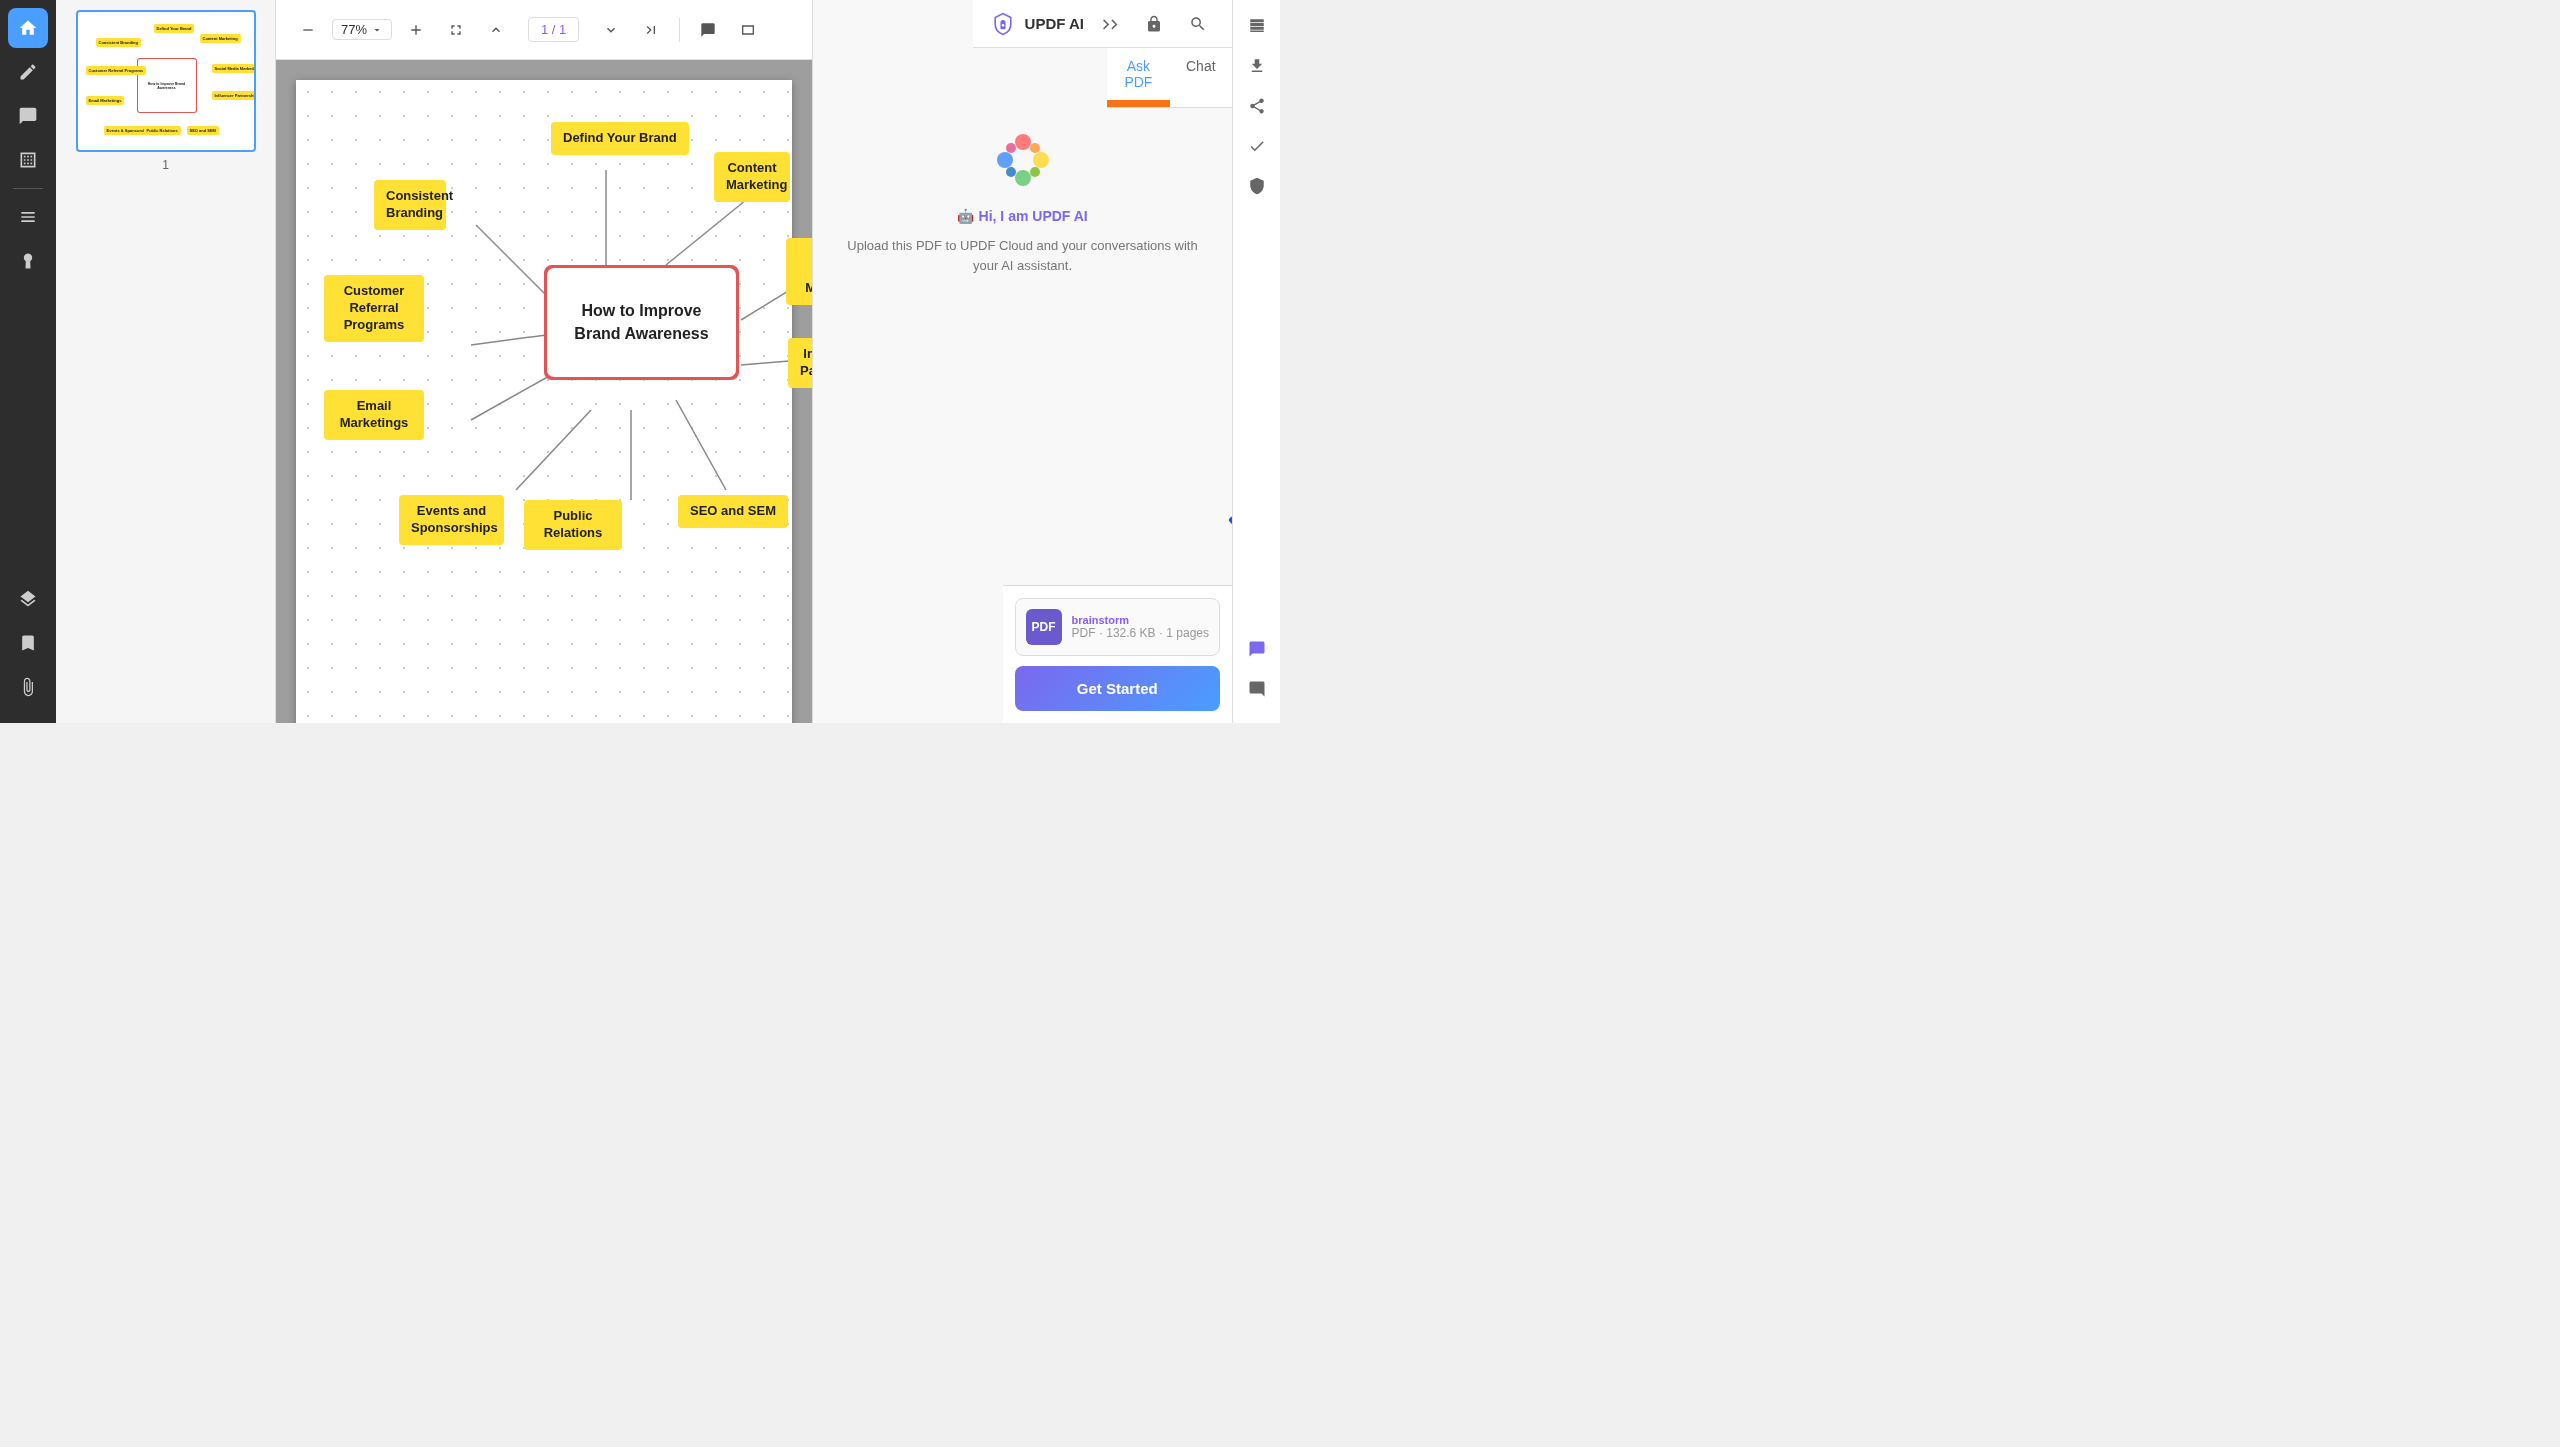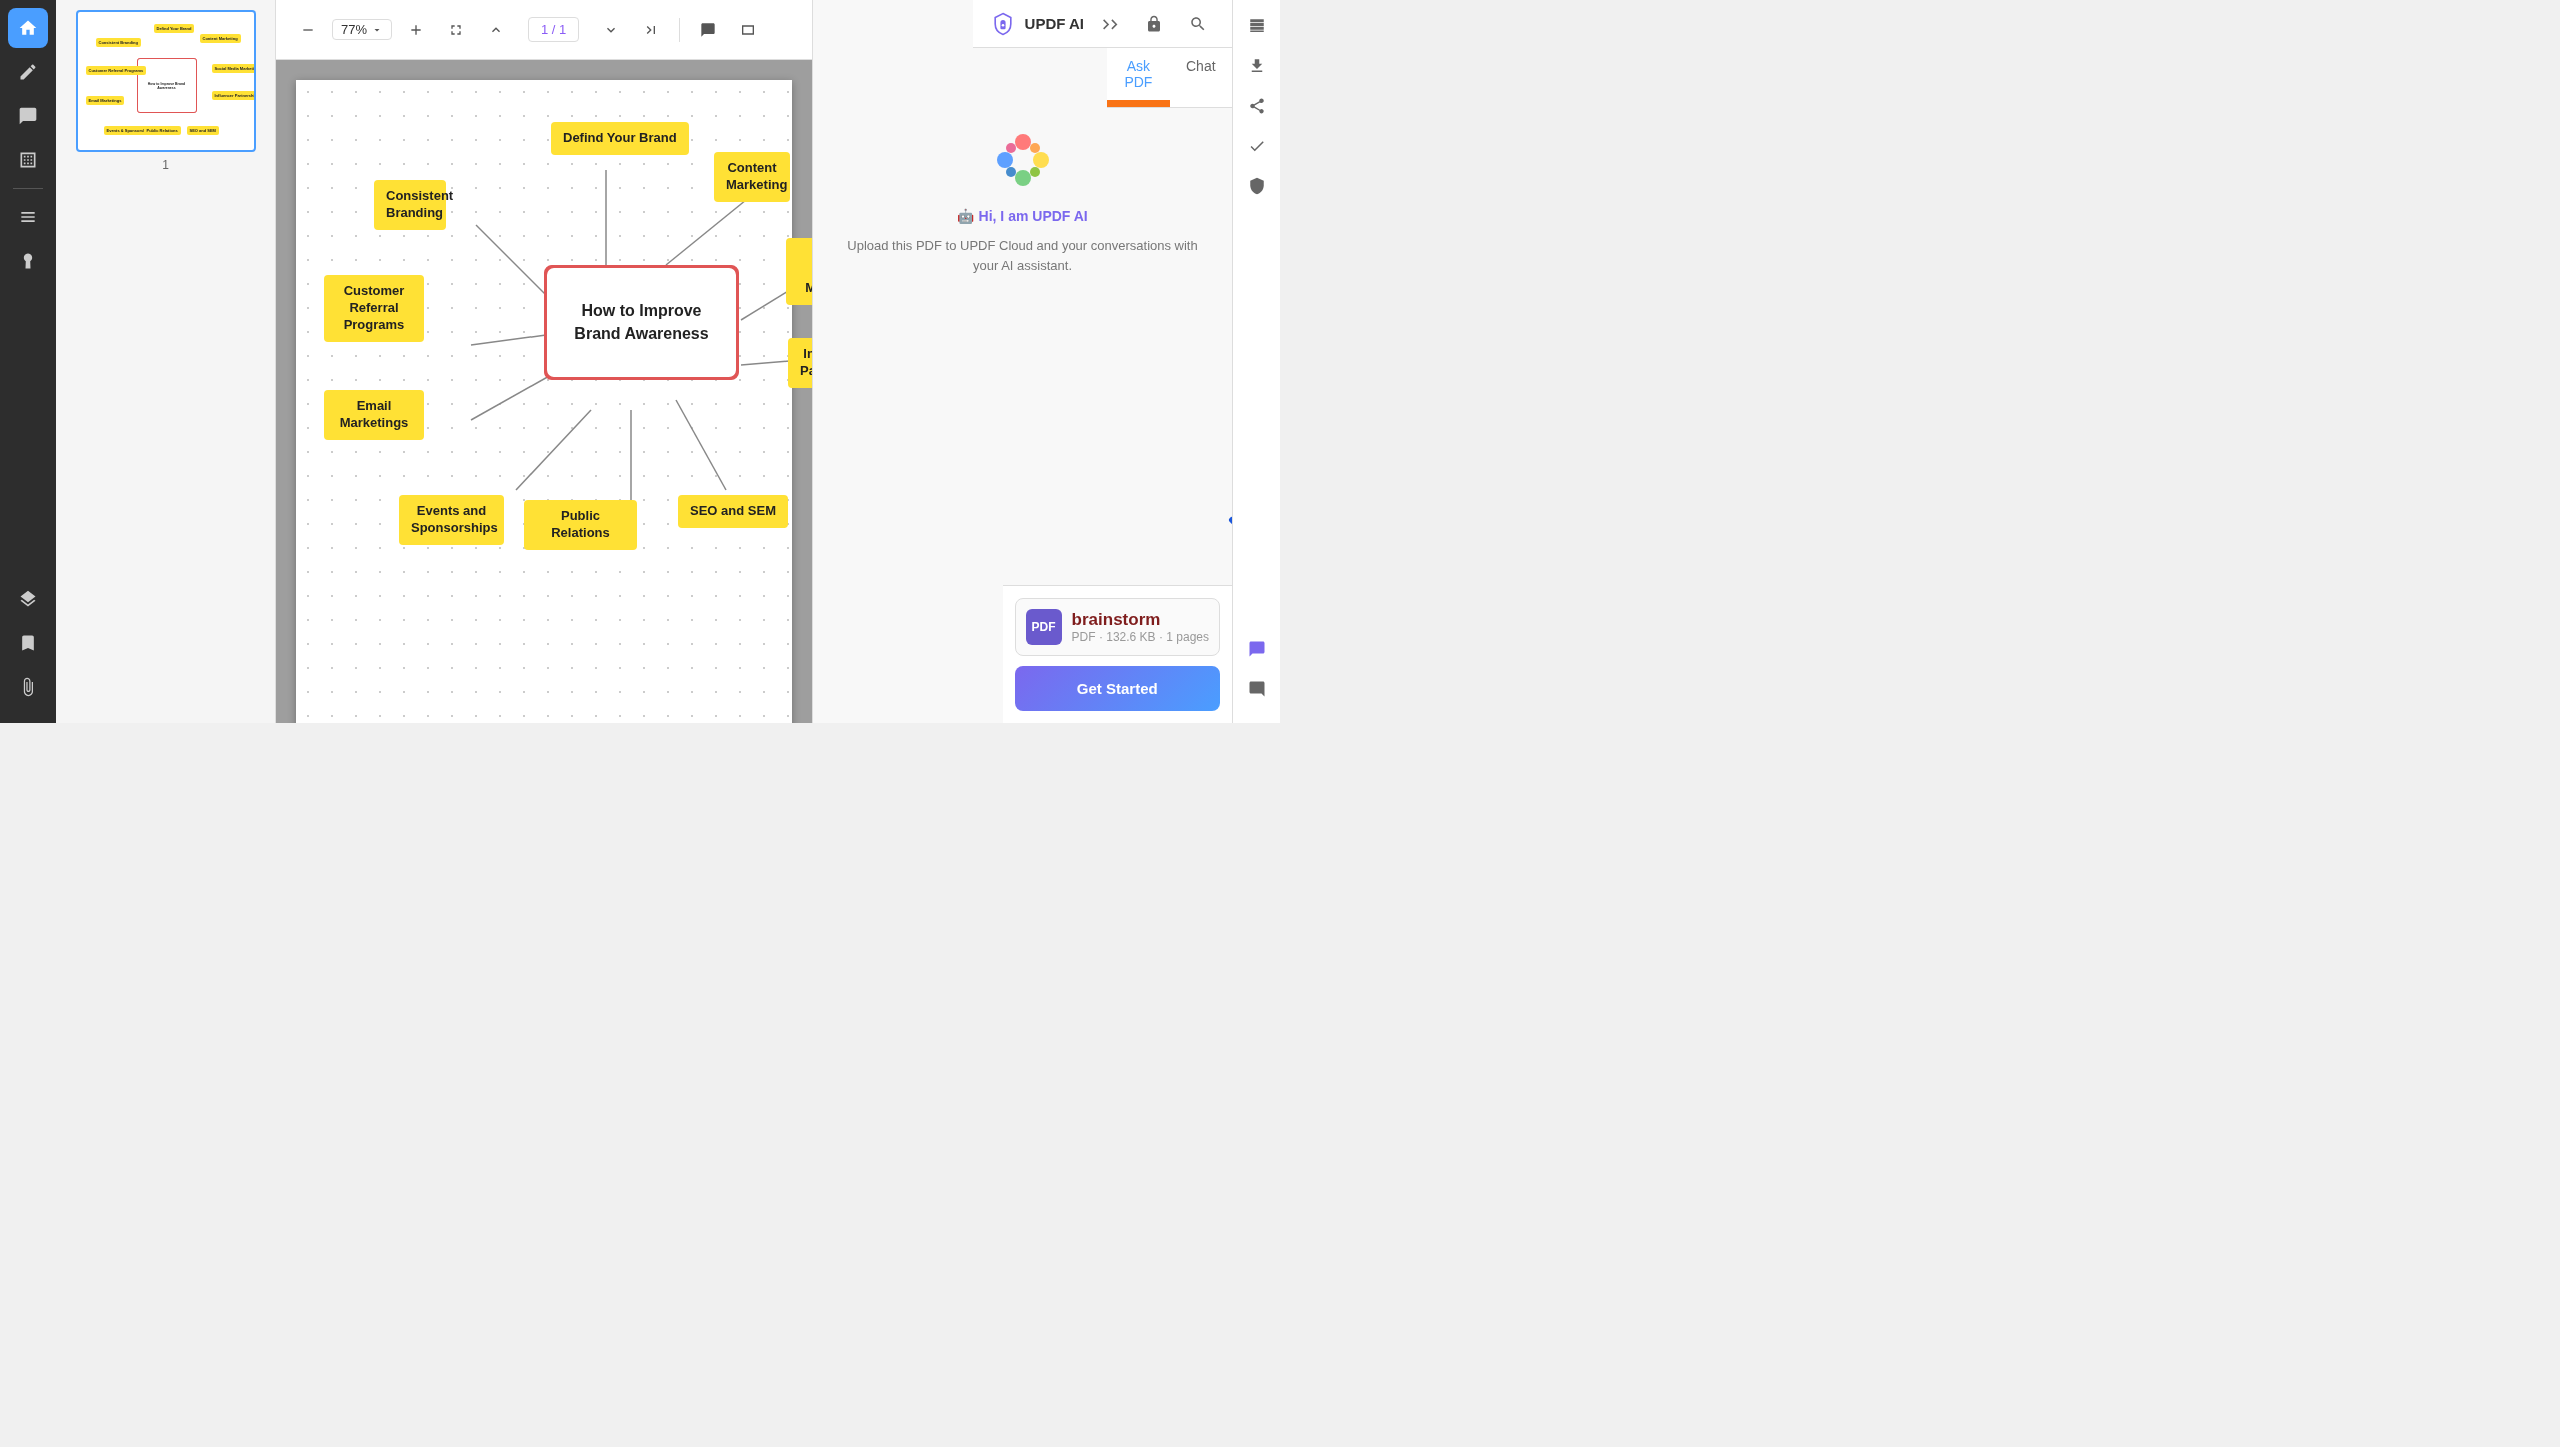--- a/index.html
+++ b/index.html
@@ -306,23 +306,23 @@
       border-radius: 6px;
       display: flex;
       align-items: center;
       justify-content: center;
       color: white;
       font-size: 12px;
       font-weight: 700;
     }
     .ai-file-info { flex: 1; }
     .ai-file-name {
-      font-size: 17px;
+      font-size: 11px;
       font-weight: 600;
-      color: #7f1d1d;
+      color: #8b5cf6;
     }
     .ai-file-meta {
       font-size: 12px;
       color: #999;
     }
     .get-started-btn {
       width: 100%;
       padding: 14px;
       background: linear-gradient(135deg, #7b68ee, #4a9eff);
       color: white;
@@ -583,21 +583,21 @@
       </div>
 
       <div class="mm-node" style="left: 28px; top: 310px; white-space: normal; width: 100px; text-align: center;">
         <span>Email<br>Marketings</span>
       </div>
 
       <div class="mm-node" style="left: 103px; top: 415px; white-space: normal; width: 105px; text-align: center;">
         <span>Events and<br>Sponsorships</span>
       </div>
 
-      <div class="mm-node" style="left: 228px; top: 420px; white-space: normal; width: 113px; text-align: center;">
+      <div class="mm-node" style="left: 228px; top: 420px; white-space: normal; width: 98px; text-align: center;">
         <span>Public<br>Relations</span>
       </div>
 
       <div class="mm-node" style="left: 382px; top: 415px;">
         <span>SEO and SEM</span>
       </div>
 
     </div>
   </div>
 </div>

